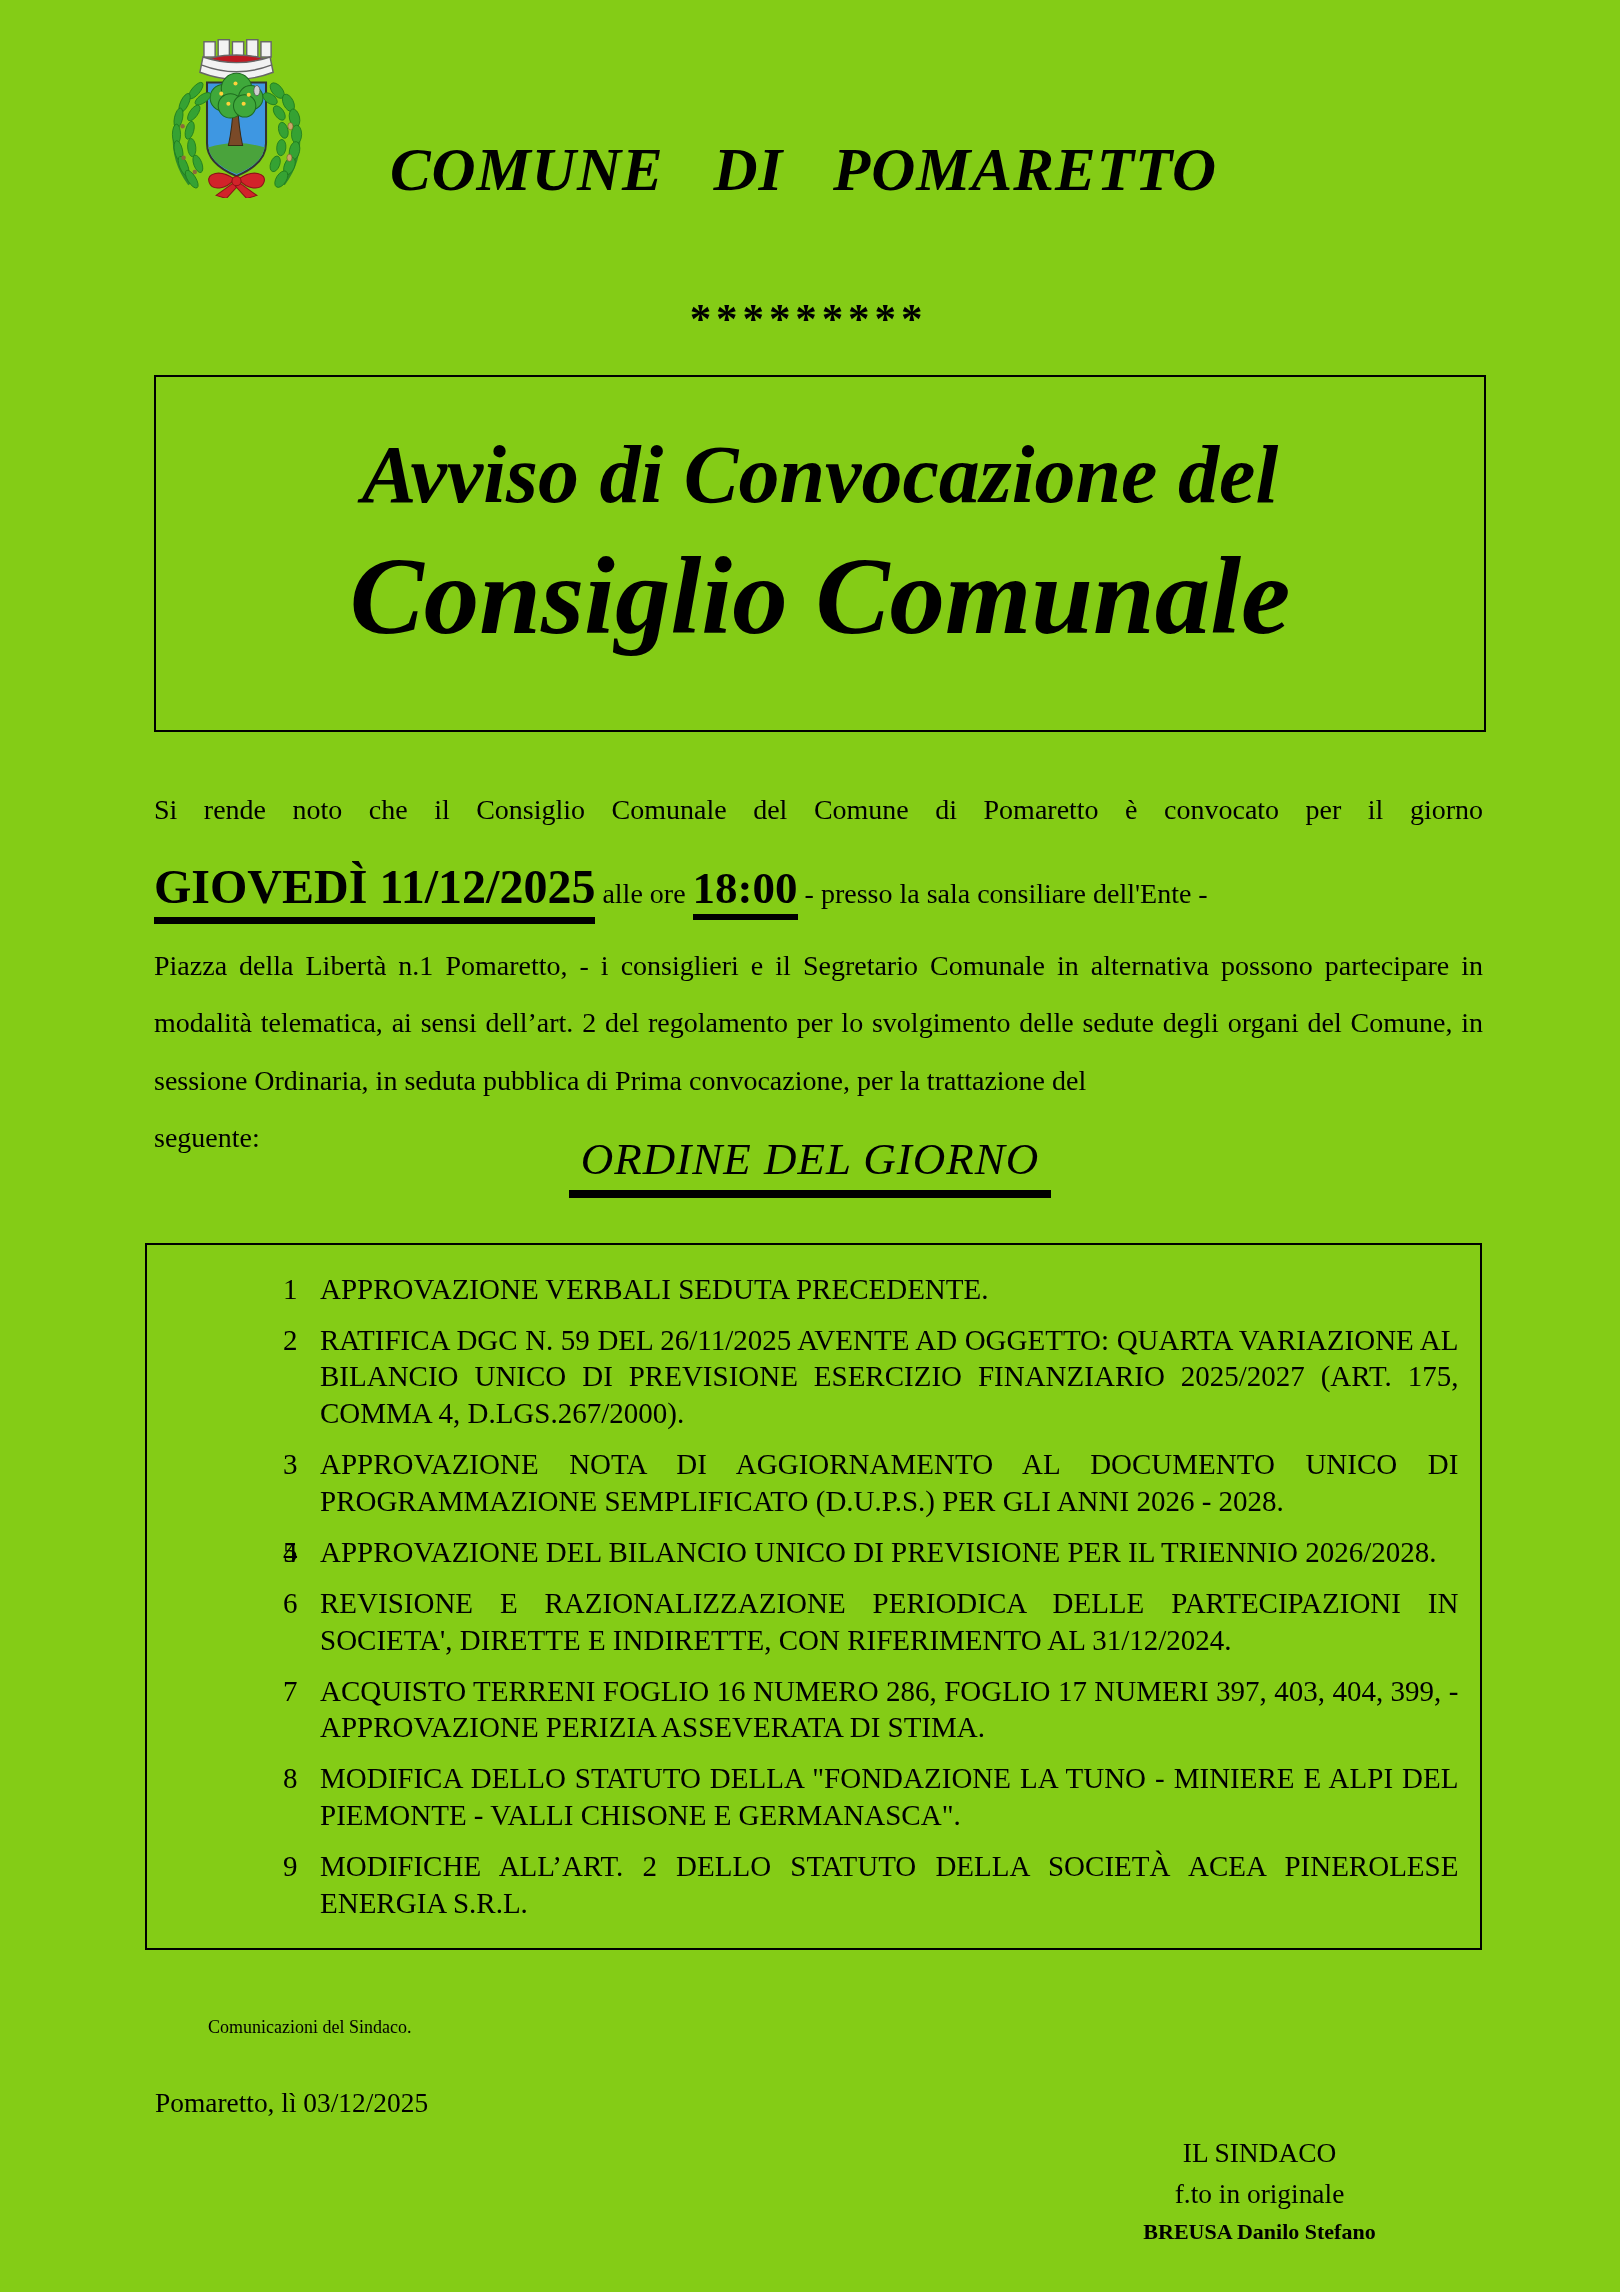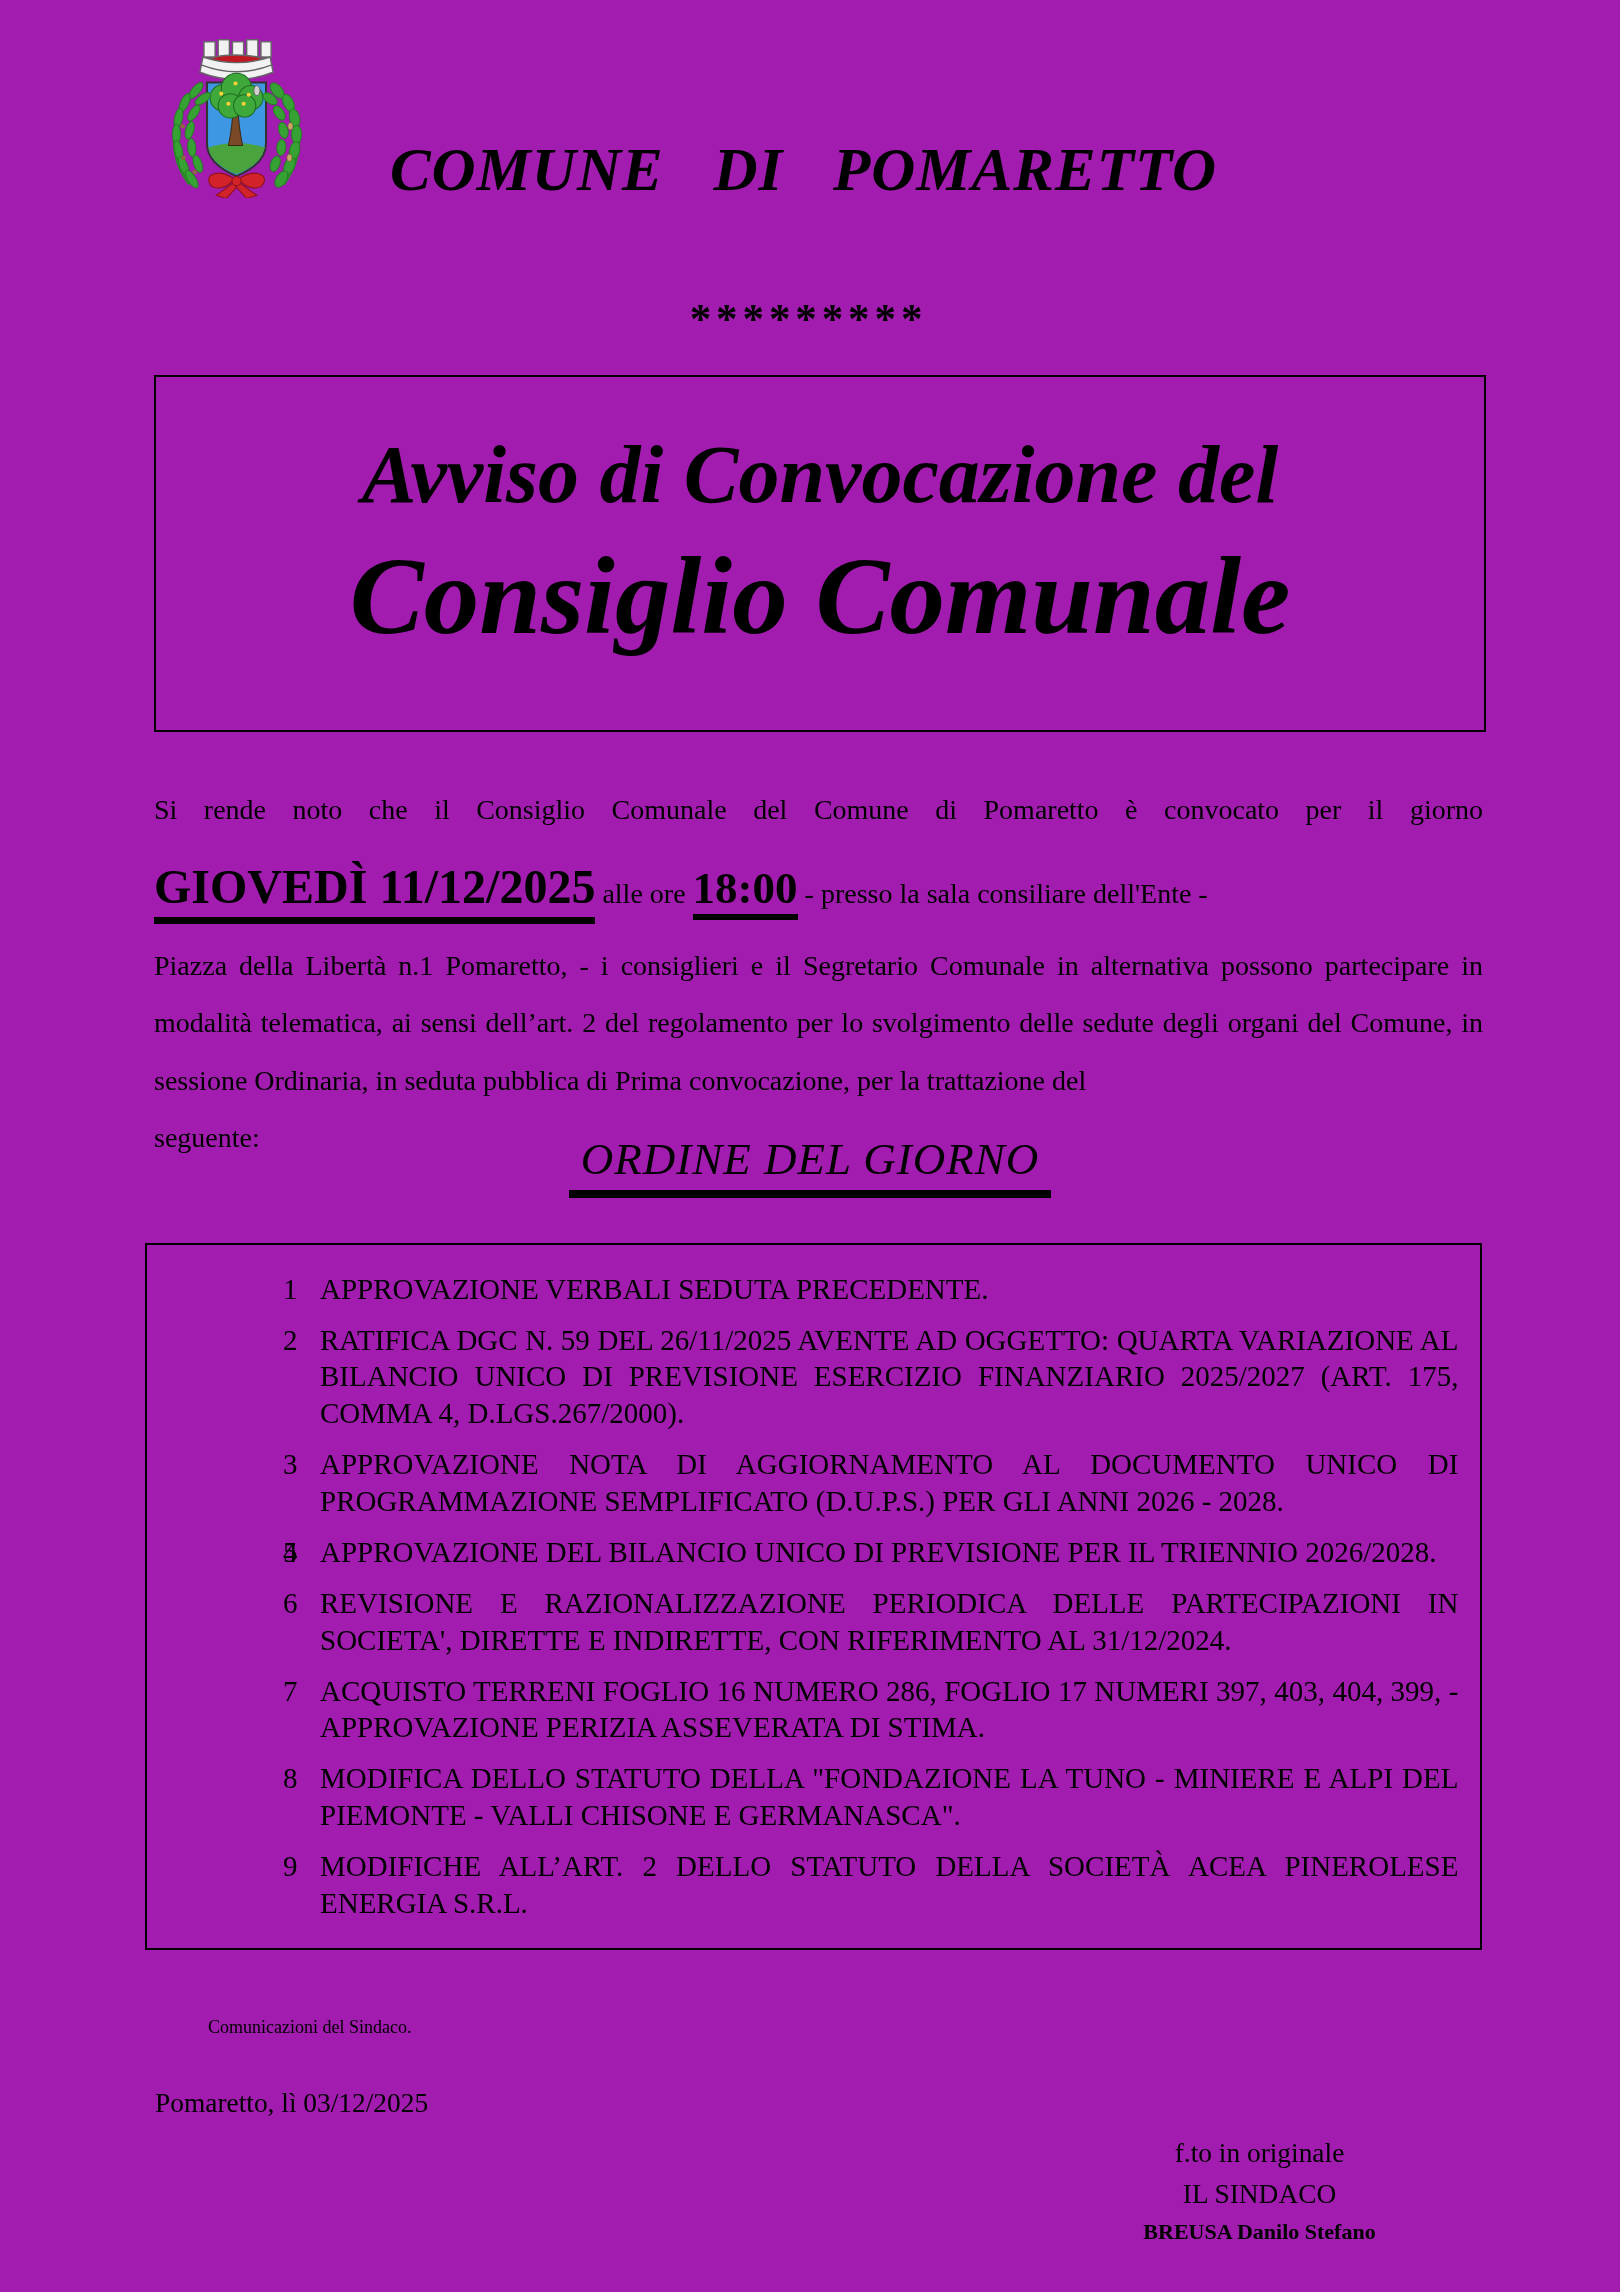--- a/index.html
+++ b/index.html
@@ -1,20 +1,20 @@
 <!DOCTYPE html>
 <html><head>
 <meta charset="utf-8">
 <style>
   html,body{margin:0;padding:0;background:#888;}
   .page{
     position:relative;
     width:1620px;height:2293px;
     margin:0 auto;
-    background:#a21caf;
+    background:#84cc16;
     color:#000;
     font-family:"Liberation Serif","DejaVu Serif",serif;
     overflow:hidden;
   }
   
   .coat{position:absolute;left:149px;top:29px;width:173px;height:169px;}
   .hdr{position:absolute;left:0;top:135px;width:1607px;text-align:center;}
   .hdr .muni{font-size:61px;font-weight:bold;font-style:italic;word-spacing:0.55em;letter-spacing:1px;}
   .hdr .sub{font-size:33px;font-weight:bold;font-style:italic;margin-top:9.8px;letter-spacing:1px;}
   .sep{position:absolute;left:0;top:294px;width:1617px;text-align:center;
@@ -202,19 +202,19 @@
       <span class="num">9</span>
       <span class="txt">MODIFICHE ALL’ART. 2 DELLO STATUTO DELLA SOCIETÀ ACEA PINEROLESE ENERGIA S.R.L.</span>
     </div>
   </div>
   </div>
 
   <div class="comms">Comunicazioni del Sindaco.</div>
   <div class="placedate">Pomaretto, lì 03/12/2025</div>
 
   <div class="sig">
+    <div>IL SINDACO</div>
     <div>f.to in originale</div>
-    <div>IL SINDACO</div>
     <div class="name">BREUSA Danilo Stefano</div>
   </div>
 
 </div>
 
 
 </body></html>

